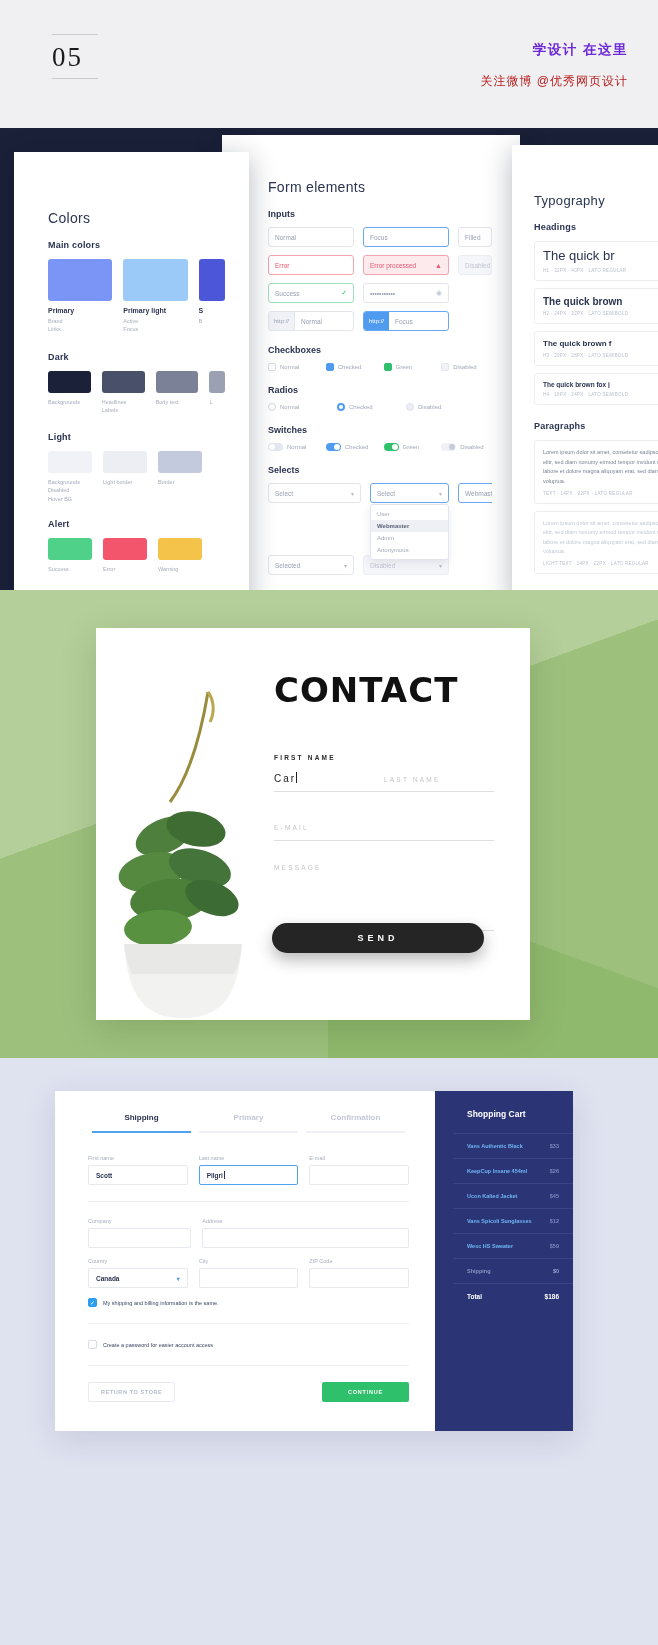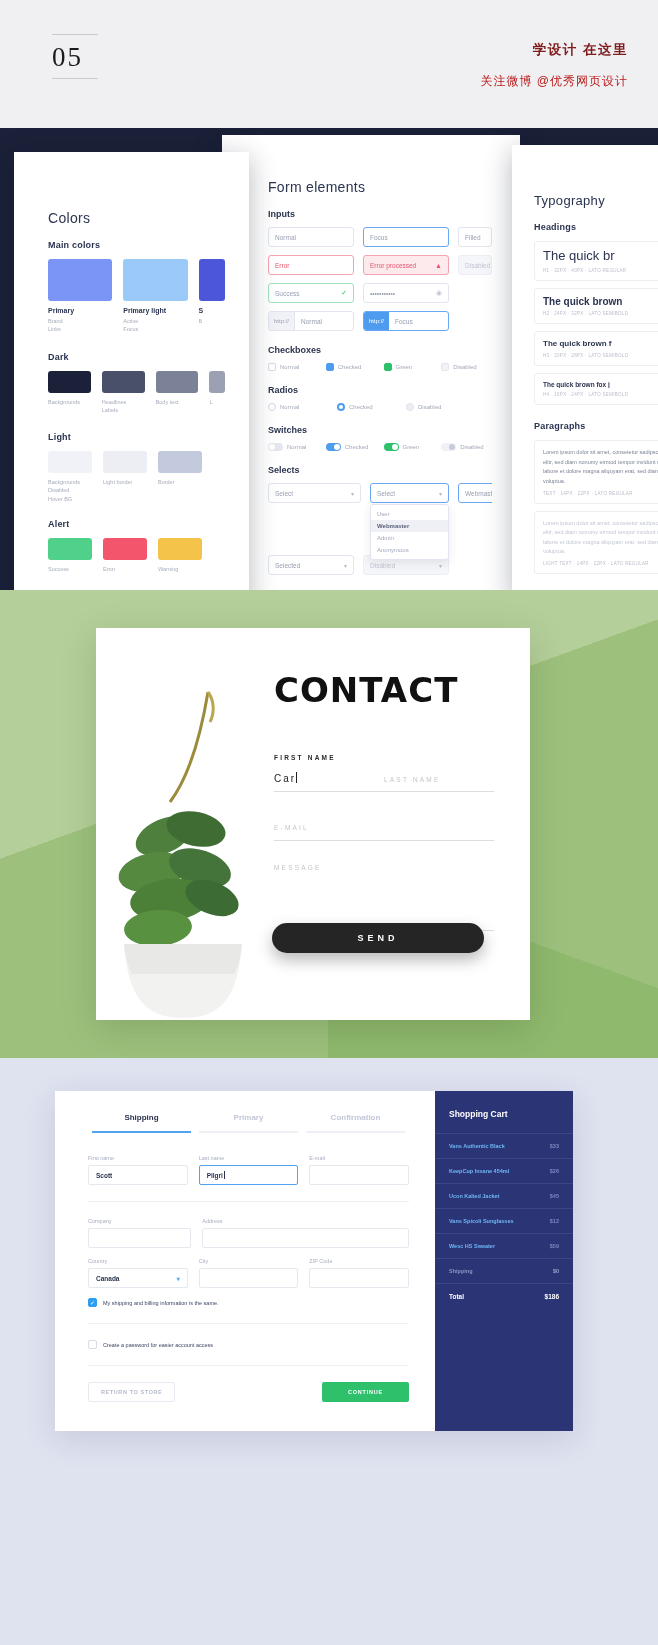--- a/index.html
+++ b/index.html
@@ -22,21 +22,21 @@
   .page-rule { height: 1px; background: #c9c9cf; width: 46px; }
   .page-num {
     font-family: "Liberation Serif", serif;
     font-size: 27px; color: #1a1a1a; letter-spacing: 2px;
     padding: 9px 0 7px 0; line-height: 1;
   }
   .header-right {
     position: absolute; right: 30px; top: 40px; text-align: right;
   }
   .header-title {
-    font-size: 13.5px; font-weight: bold; color: #7f1d1d;
+    font-size: 13.5px; font-weight: bold; color: #6d28d9;
     letter-spacing: 1.5px; line-height: 1.5;
   }
   .header-sub {
     font-size: 12px; color: #b91c1c; letter-spacing: 1px;
     margin-top: 13px;
   }
 
   
   .kit {
     position: relative; width: 658px; height: 462px;
@@ -196,21 +196,21 @@
   .ck-cb-label { font-size: 5.5px; color: #3c4663; }
   .ck-btn-row { display: flex; justify-content: space-between; align-items: center; margin-top: 16px; }
   .btn-return {
     border: 1px solid #e8eaf1; border-radius: 2px; padding: 6px 12px;
     font-size: 5.5px; font-weight: bold; letter-spacing: .6px; color: #b6bbcb;
   }
   .btn-continue {
     background: #2ec06a; border-radius: 2px; padding: 7px 26px;
     font-size: 5.5px; font-weight: bold; letter-spacing: .8px; color: #fff;
   }
-  .ck-cart { width: 138px; background: #2b3576; padding: 18px 0 0 0; }
+  .ck-cart { width: 138px; background: #2b3576; padding: 18px 0 0 18px; }
   .cart-title { font-size: 8.5px; font-weight: bold; color: #fff; padding: 0 14px 14px; }
   .cart-row {
     display: flex; justify-content: space-between; align-items: center;
     padding: 9px 14px; border-top: 1px solid #3b4586;
     font-size: 5.5px; font-weight: bold; color: #6fb6f5;
   }
   .cart-row .price { color: #7d86bd; }
   .cart-row.muted { color: #8d95c4; }
   .cart-row.muted .price { color: #9aa2cd; }
   .cart-row.total { color: #fff; font-size: 6.5px; }

